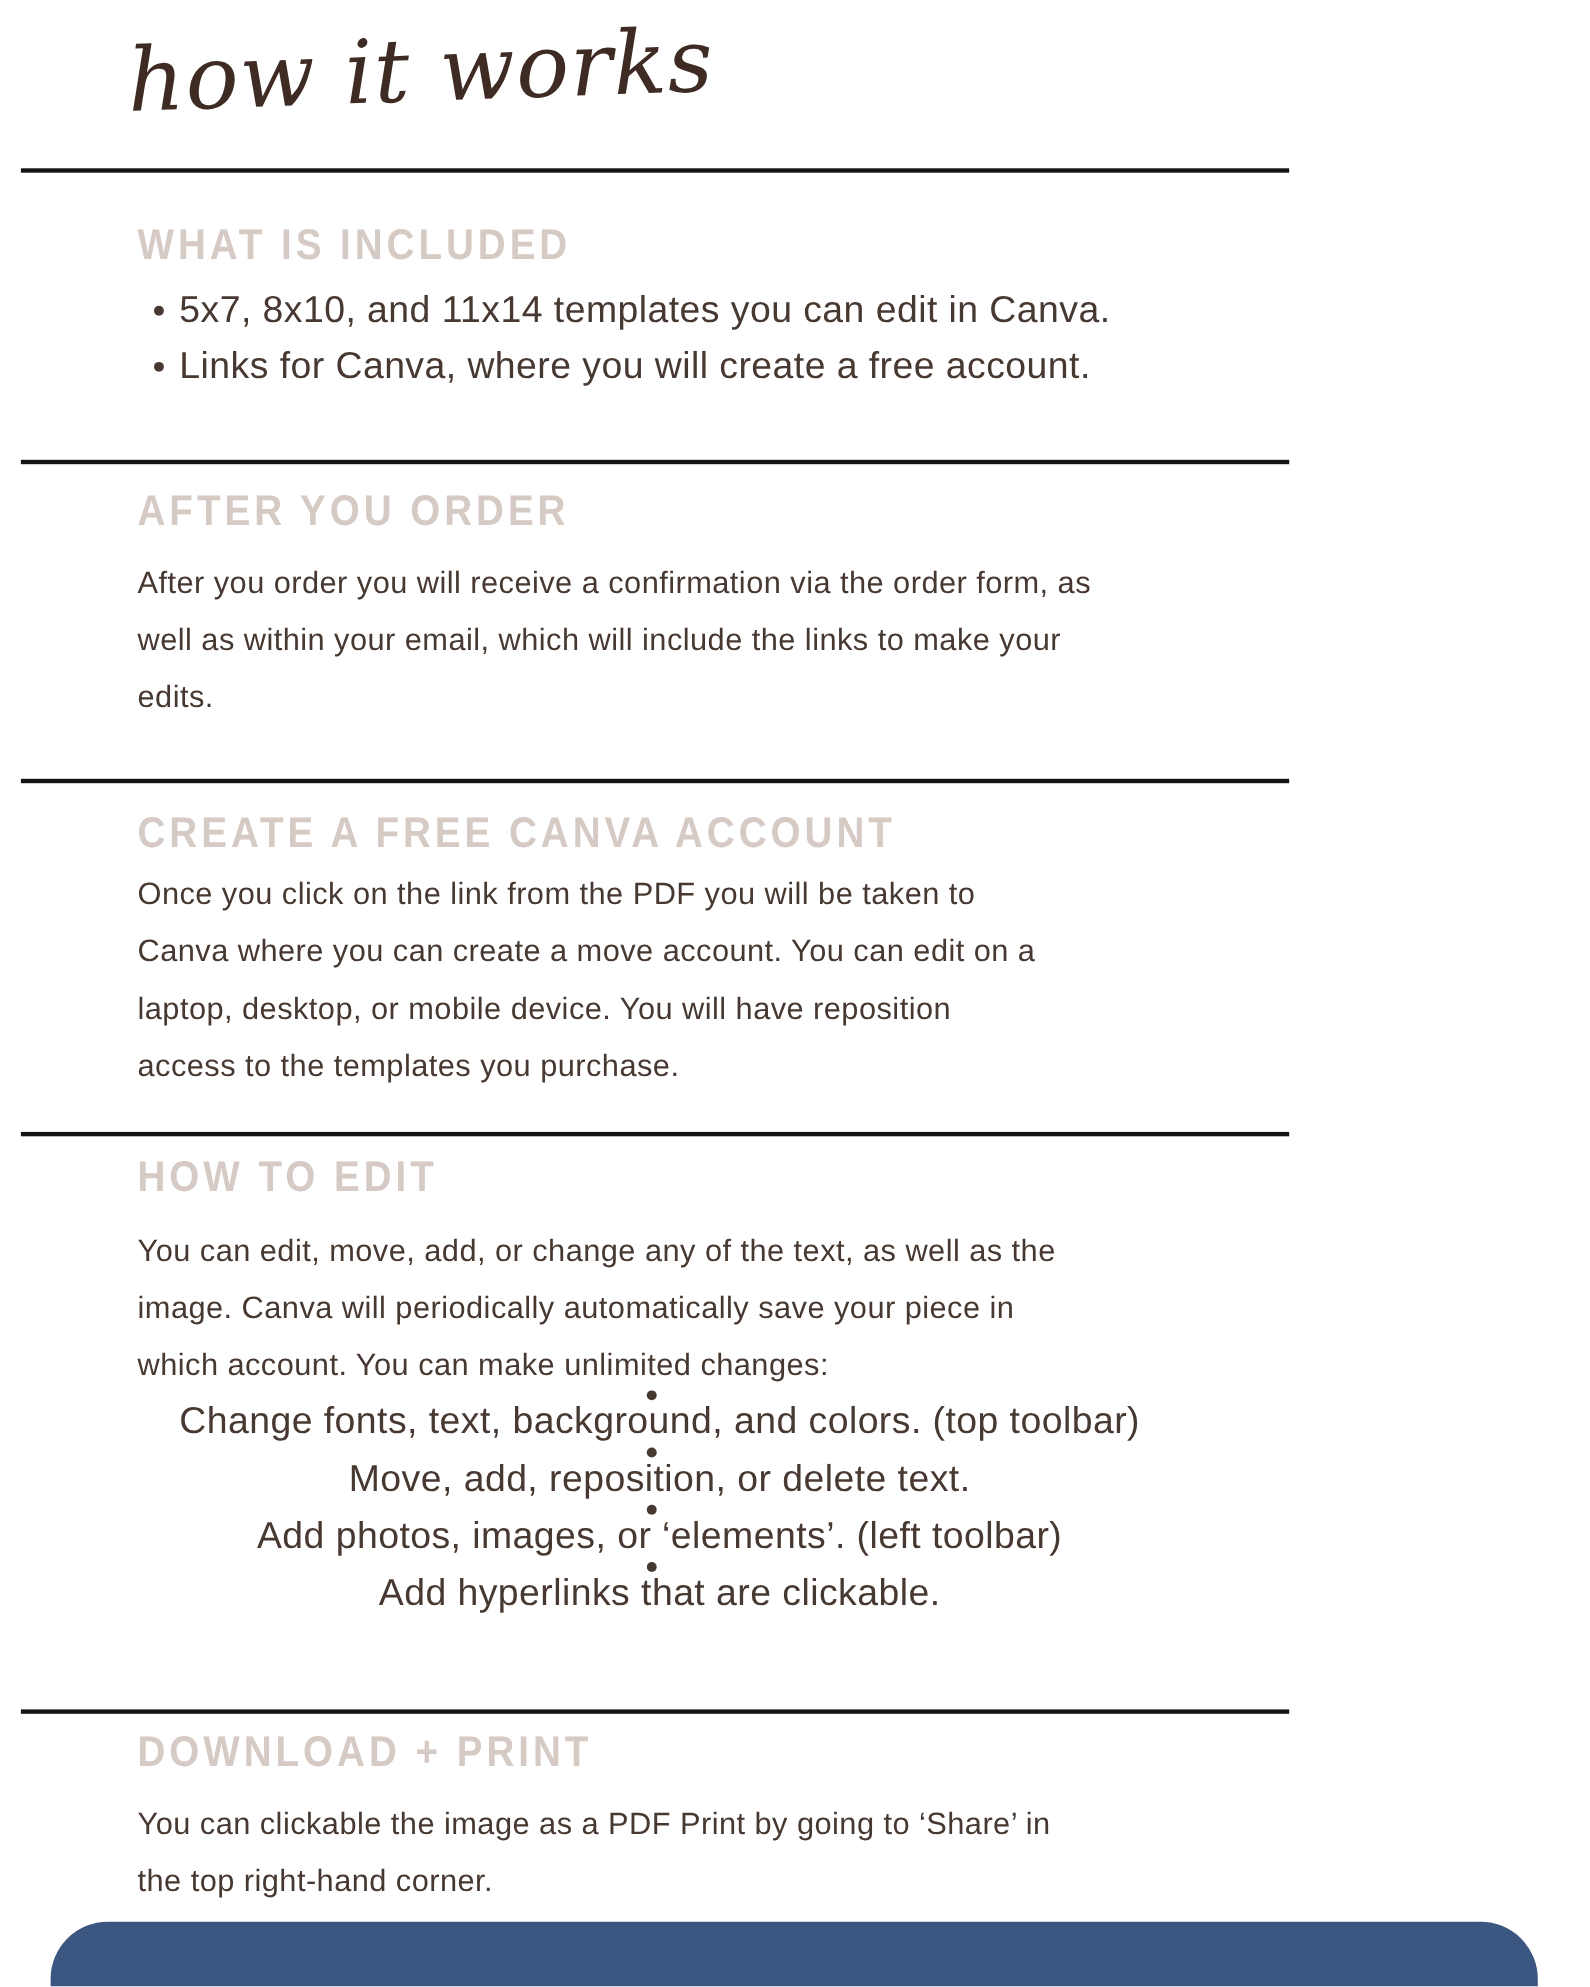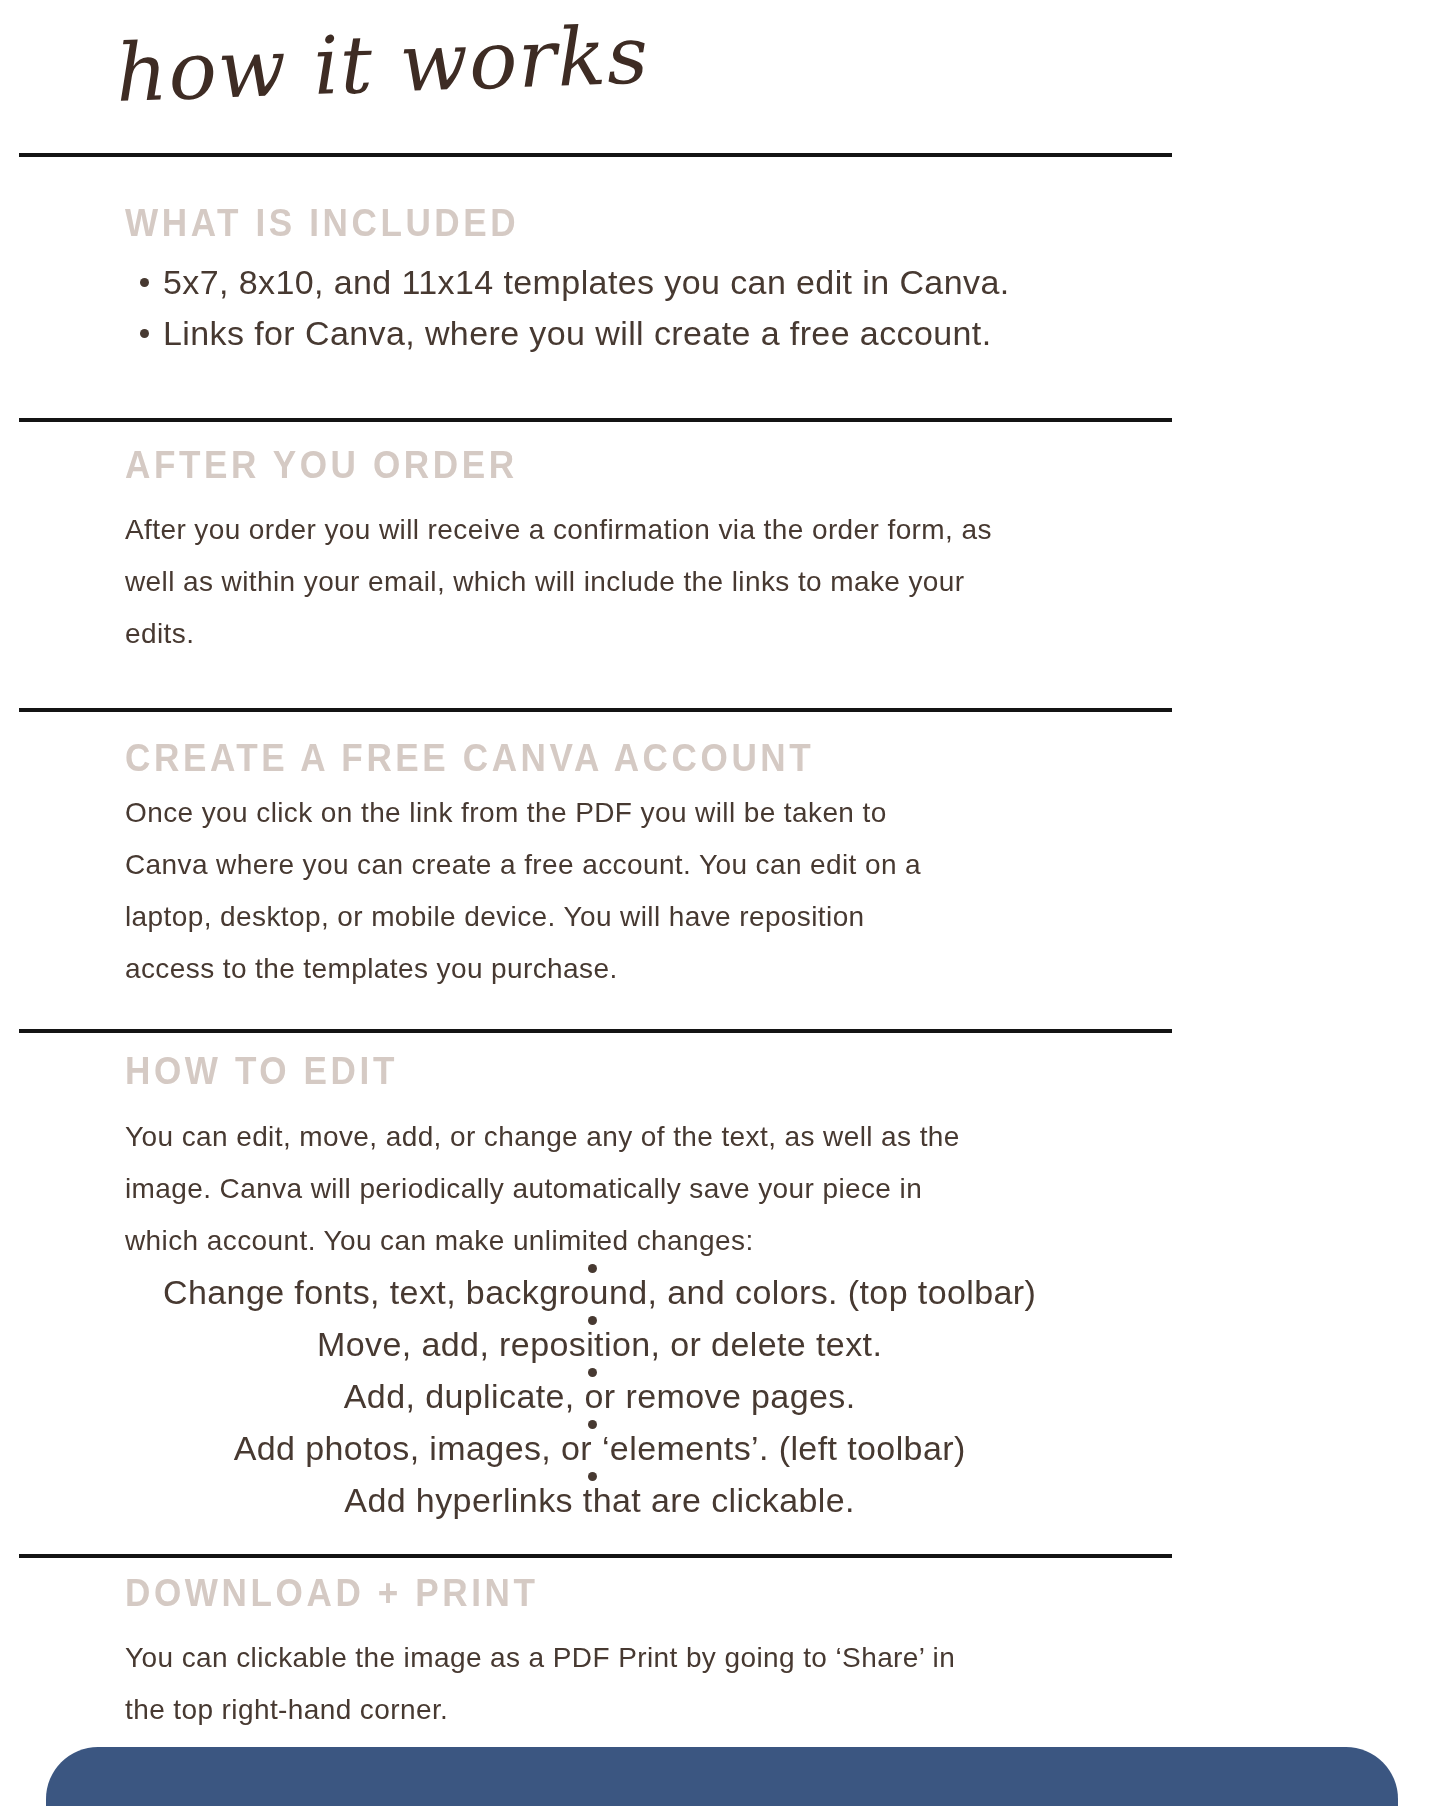--- a/index.html
+++ b/index.html
@@ -123,43 +123,39 @@
   <div class="heading heading-2">AFTER YOU ORDER</div>
   <div class="para para-2">
     <div class="line">After you order you will receive a confirmation via the order form, as</div>
     <div class="line">well as within your email, which will include the links to make your</div>
     <div class="line">edits.</div>
   </div>
 
   <div class="heading heading-3">CREATE A FREE CANVA ACCOUNT</div>
   <div class="para para-3">
     <div class="line">Once you click on the link from the PDF you will be taken to</div>
-    <div class="line">Canva where you can create a free account. You can edit on a</div>
+    <div class="line">Canva where you can create a move account. You can edit on a</div>
     <div class="line">laptop, desktop, or mobile device. You will have reposition</div>
     <div class="line">access to the templates you purchase.</div>
   </div>
 
   <div class="heading heading-4">HOW TO EDIT</div>
   <div class="para para-4">
     <div class="line">You can edit, move, add, or change any of the text, as well as the</div>
     <div class="line">image. Canva will periodically automatically save your piece in</div>
     <div class="line">which account. You can make unlimited changes:</div>
   </div>
   <div class="bullets bullets-4">
     <div class="row">
       <span class="dot"></span>
       <span>Change fonts, text, background, and colors. (top toolbar)</span>
     </div>
     <div class="row">
       <span class="dot"></span>
       <span>Move, add, reposition, or delete text.</span>
-    </div>
-    <div class="row">
-      <span class="dot"></span>
-      <span>Add, duplicate, or remove pages.</span>
     </div>
     <div class="row">
       <span class="dot"></span>
       <span>Add photos, images, or ‘elements’. (left toolbar)</span>
     </div>
     <div class="row">
       <span class="dot"></span>
       <span>Add hyperlinks that are clickable.</span>
     </div>
   </div>

